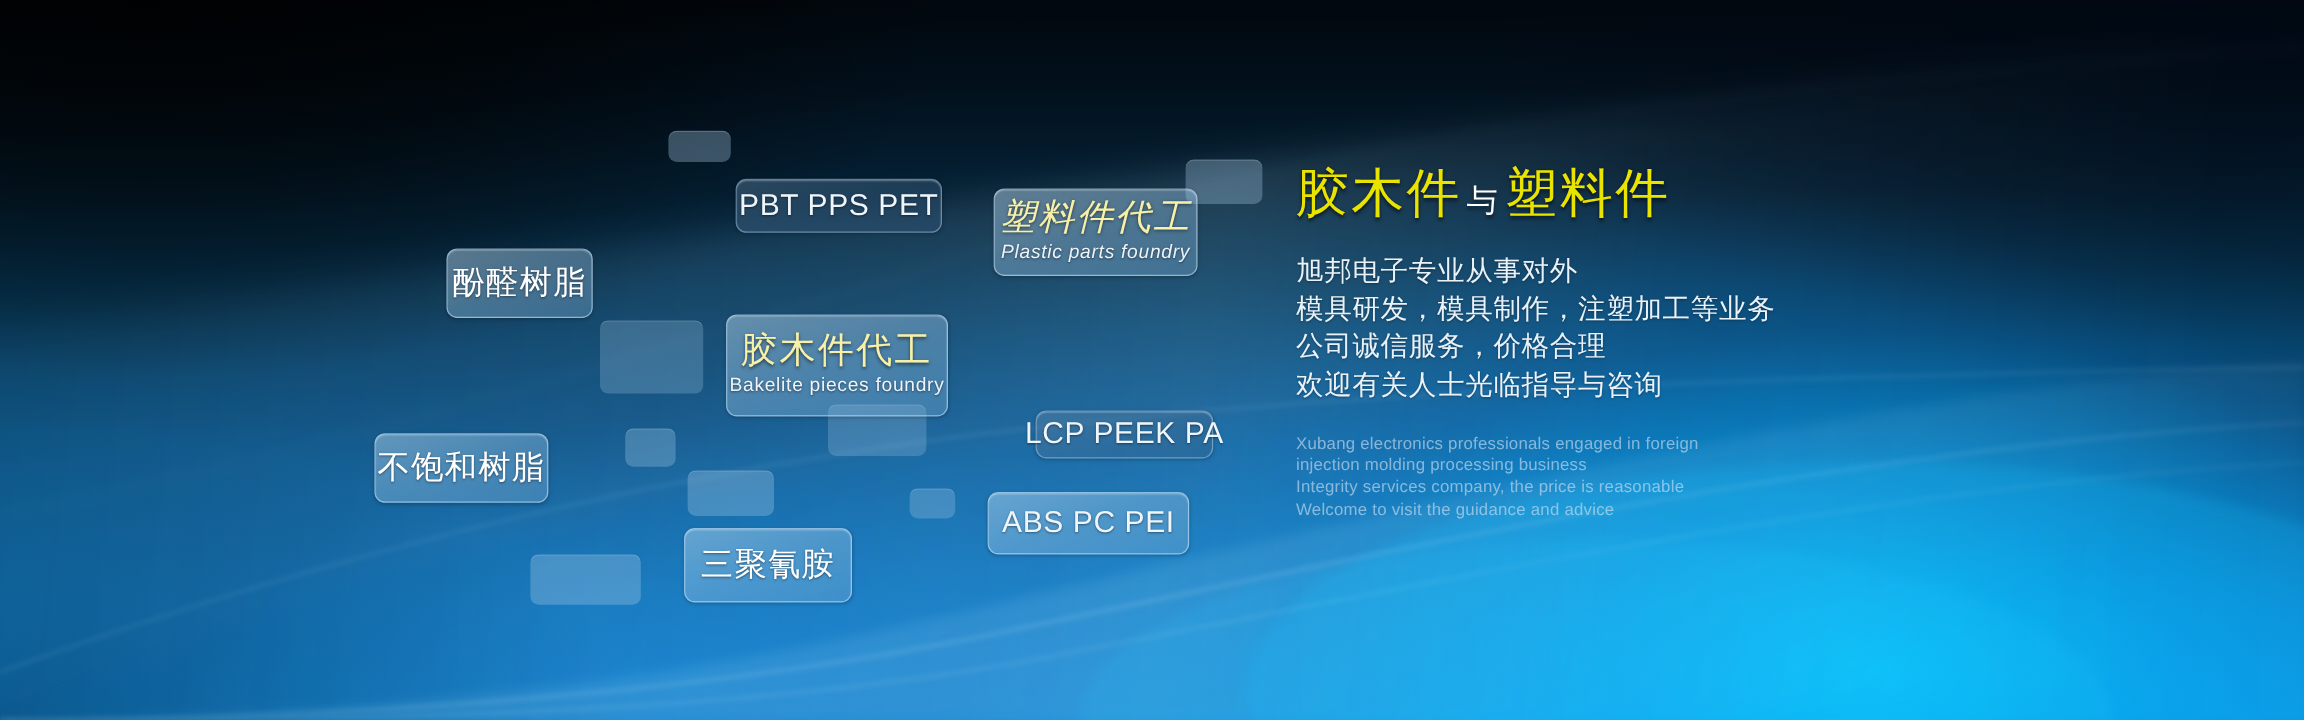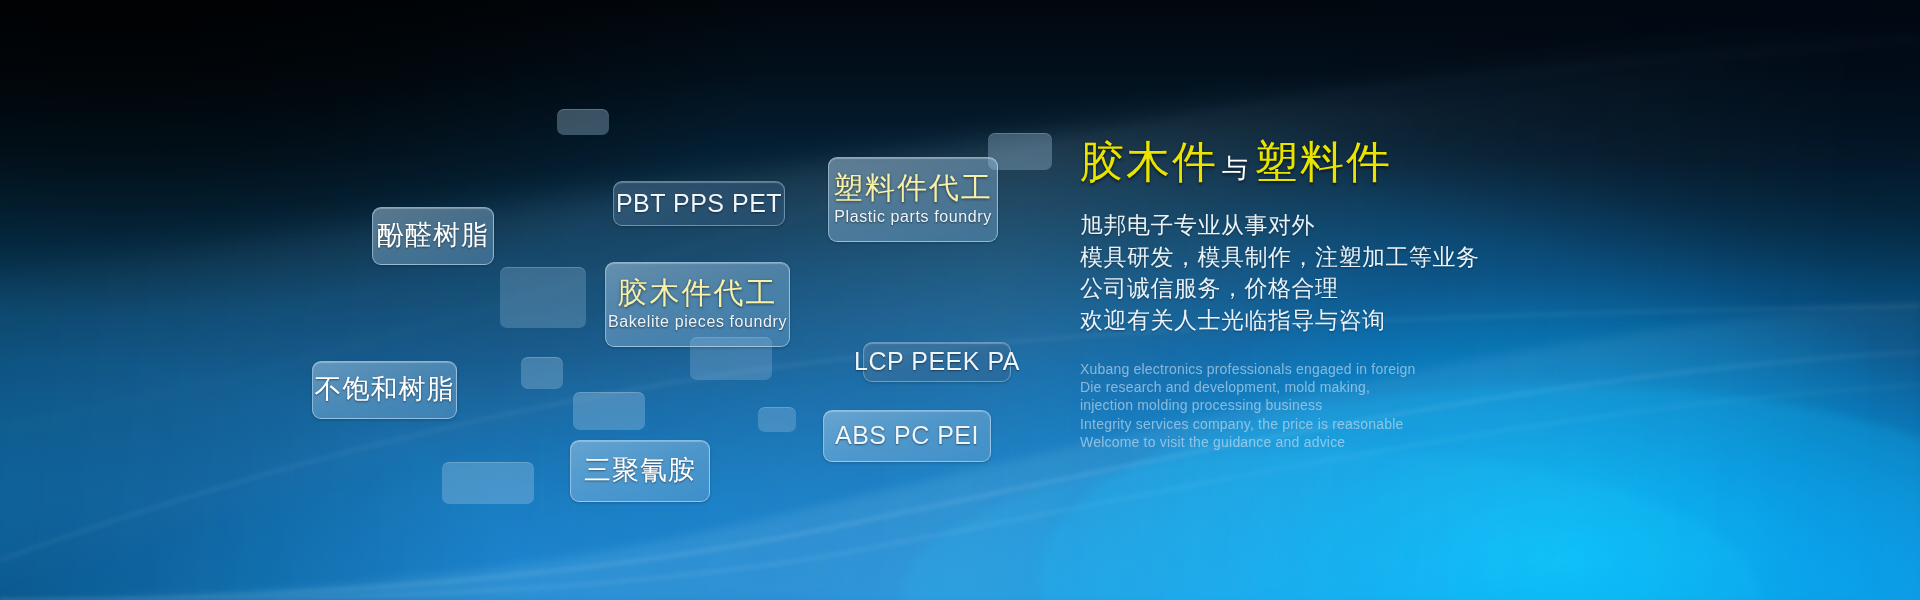--- a/index.html
+++ b/index.html
@@ -234,51 +234,50 @@
   <div id="chip-layer">
       <div class="chip light" style="left: 372px; top: 207px; width: 122px; height: 58px;">
         <span class="cn">酚醛树脂</span>
       </div>
       <div class="chip light" style="left: 312px; top: 361px; width: 145px; height: 58px;">
         <span class="cn">不饱和树脂</span>
       </div>
       <div class="chip light" style="left: 570px; top: 440px; width: 140px; height: 62px;">
         <span class="cn">三聚氰胺</span>
       </div>
-      <div class="chip abbr dark" style="left: 613px; top: 149px; width: 172px; height: 45px; margin-top: 32px;">
+      <div class="chip abbr dark" style="left: 613px; top: 149px; width: 172px; height: 45px;">
         <span class="cn">PBT  PPS  PET</span>
       </div>
       <div class="chip abbr dark" style="left: 863px; top: 342px; width: 148px; height: 40px;">
         <span class="cn">LCP  PEEK  PA</span>
       </div>
       <div class="chip abbr light" style="left: 823px; top: 410px; width: 168px; height: 52px;">
         <span class="cn">ABS  PC  PEI</span>
       </div>
       <div class="chip feature" style="left: 605px; top: 262px; width: 185px; height: 85px;">
         <span class="cn">胶木件代工</span>
         <span class="en">Bakelite pieces foundry</span>
       </div>
-      <div class="chip feature" style="left: 828px; top: 157px; width: 170px; height: 85px;">
+      <div class="chip feature" style="left: 828px; top: 157px; width: 170px; height: 73px; font-style: italic;">
         <span class="cn">塑料件代工</span>
         <span class="en">Plastic parts foundry</span>
       </div>
     </div>
 
   <div class="copy">
     <div class="headline">
       <span class="hl-y">胶木件</span><span class="hl-w">与</span><span class="hl-y">塑料件</span>
     </div>
     <div class="cn-lines" id="cn-lines">
         <div>旭邦电子专业从事对外</div>
         <div>模具研发，模具制作，注塑加工等业务</div>
         <div>公司诚信服务，价格合理</div>
         <div>欢迎有关人士光临指导与咨询</div>
       </div>
     <div class="en-lines" id="en-lines">
         <div>Xubang electronics professionals engaged in foreign</div>
-        <div>Die research and development, mold making,</div>
         <div> injection molding processing business</div>
         <div>Integrity services company, the price is reasonable</div>
         <div>Welcome to visit the guidance and advice</div>
       </div>
   </div>
 
 </div>
 
 </body></html>

